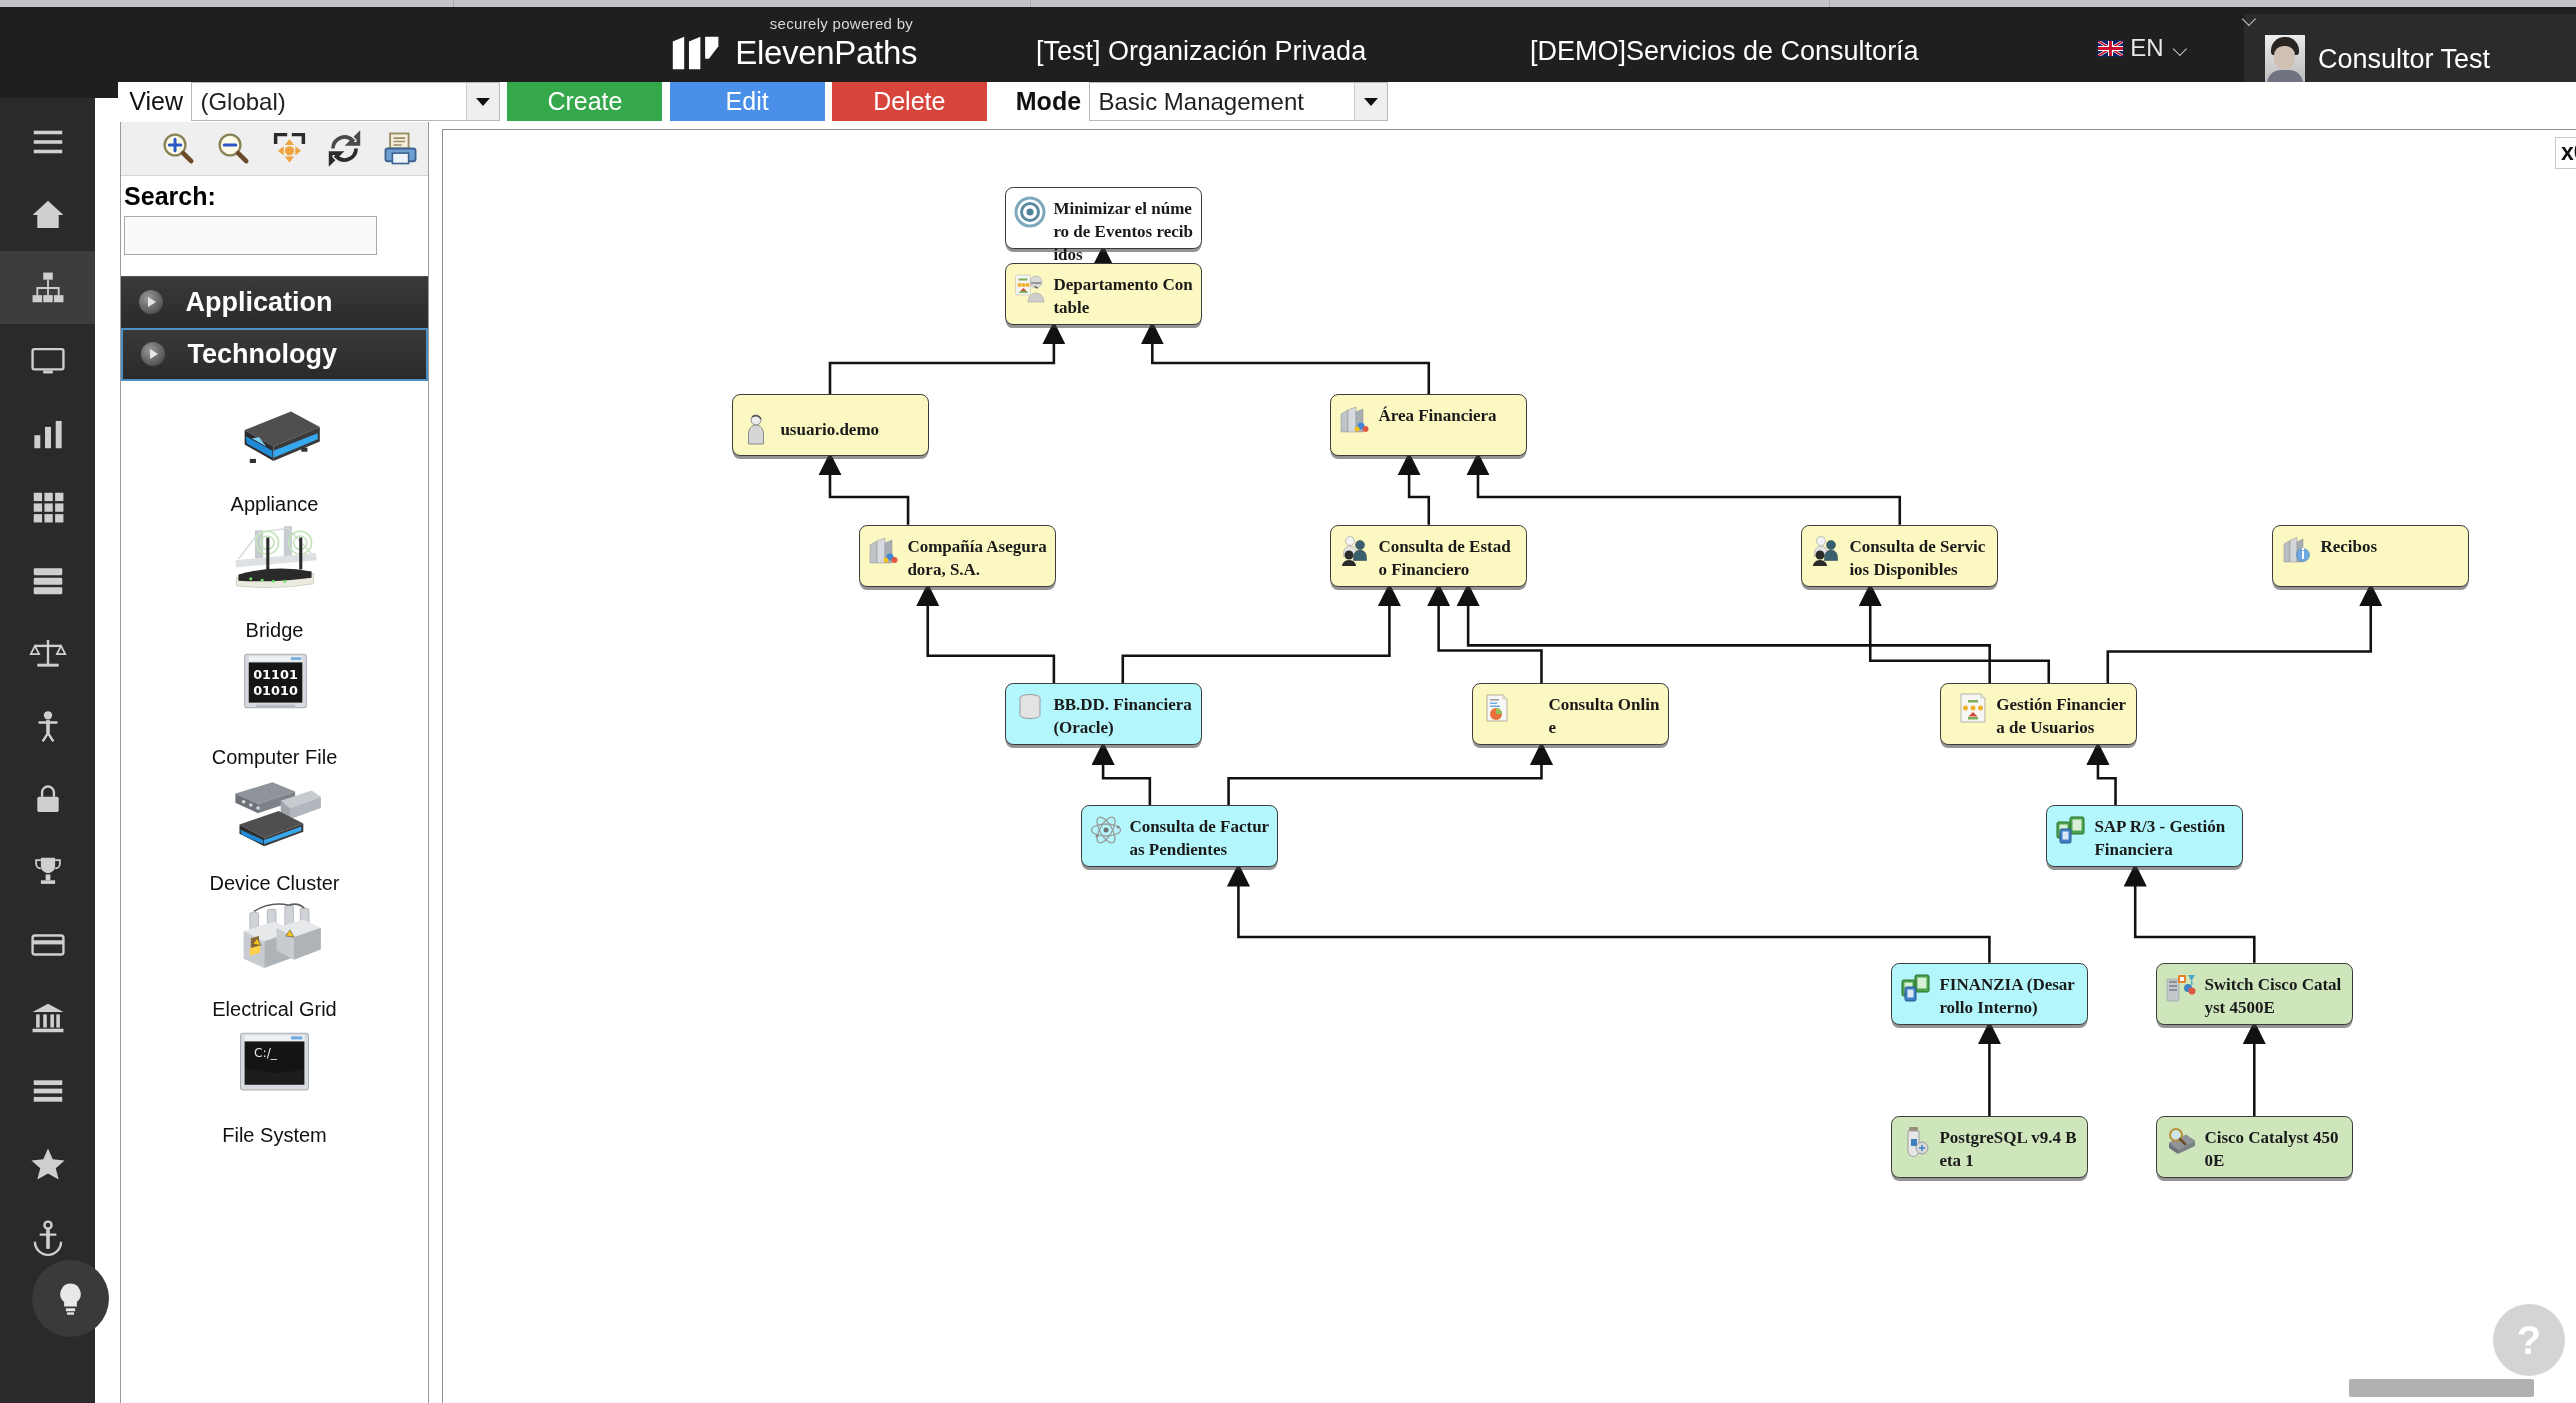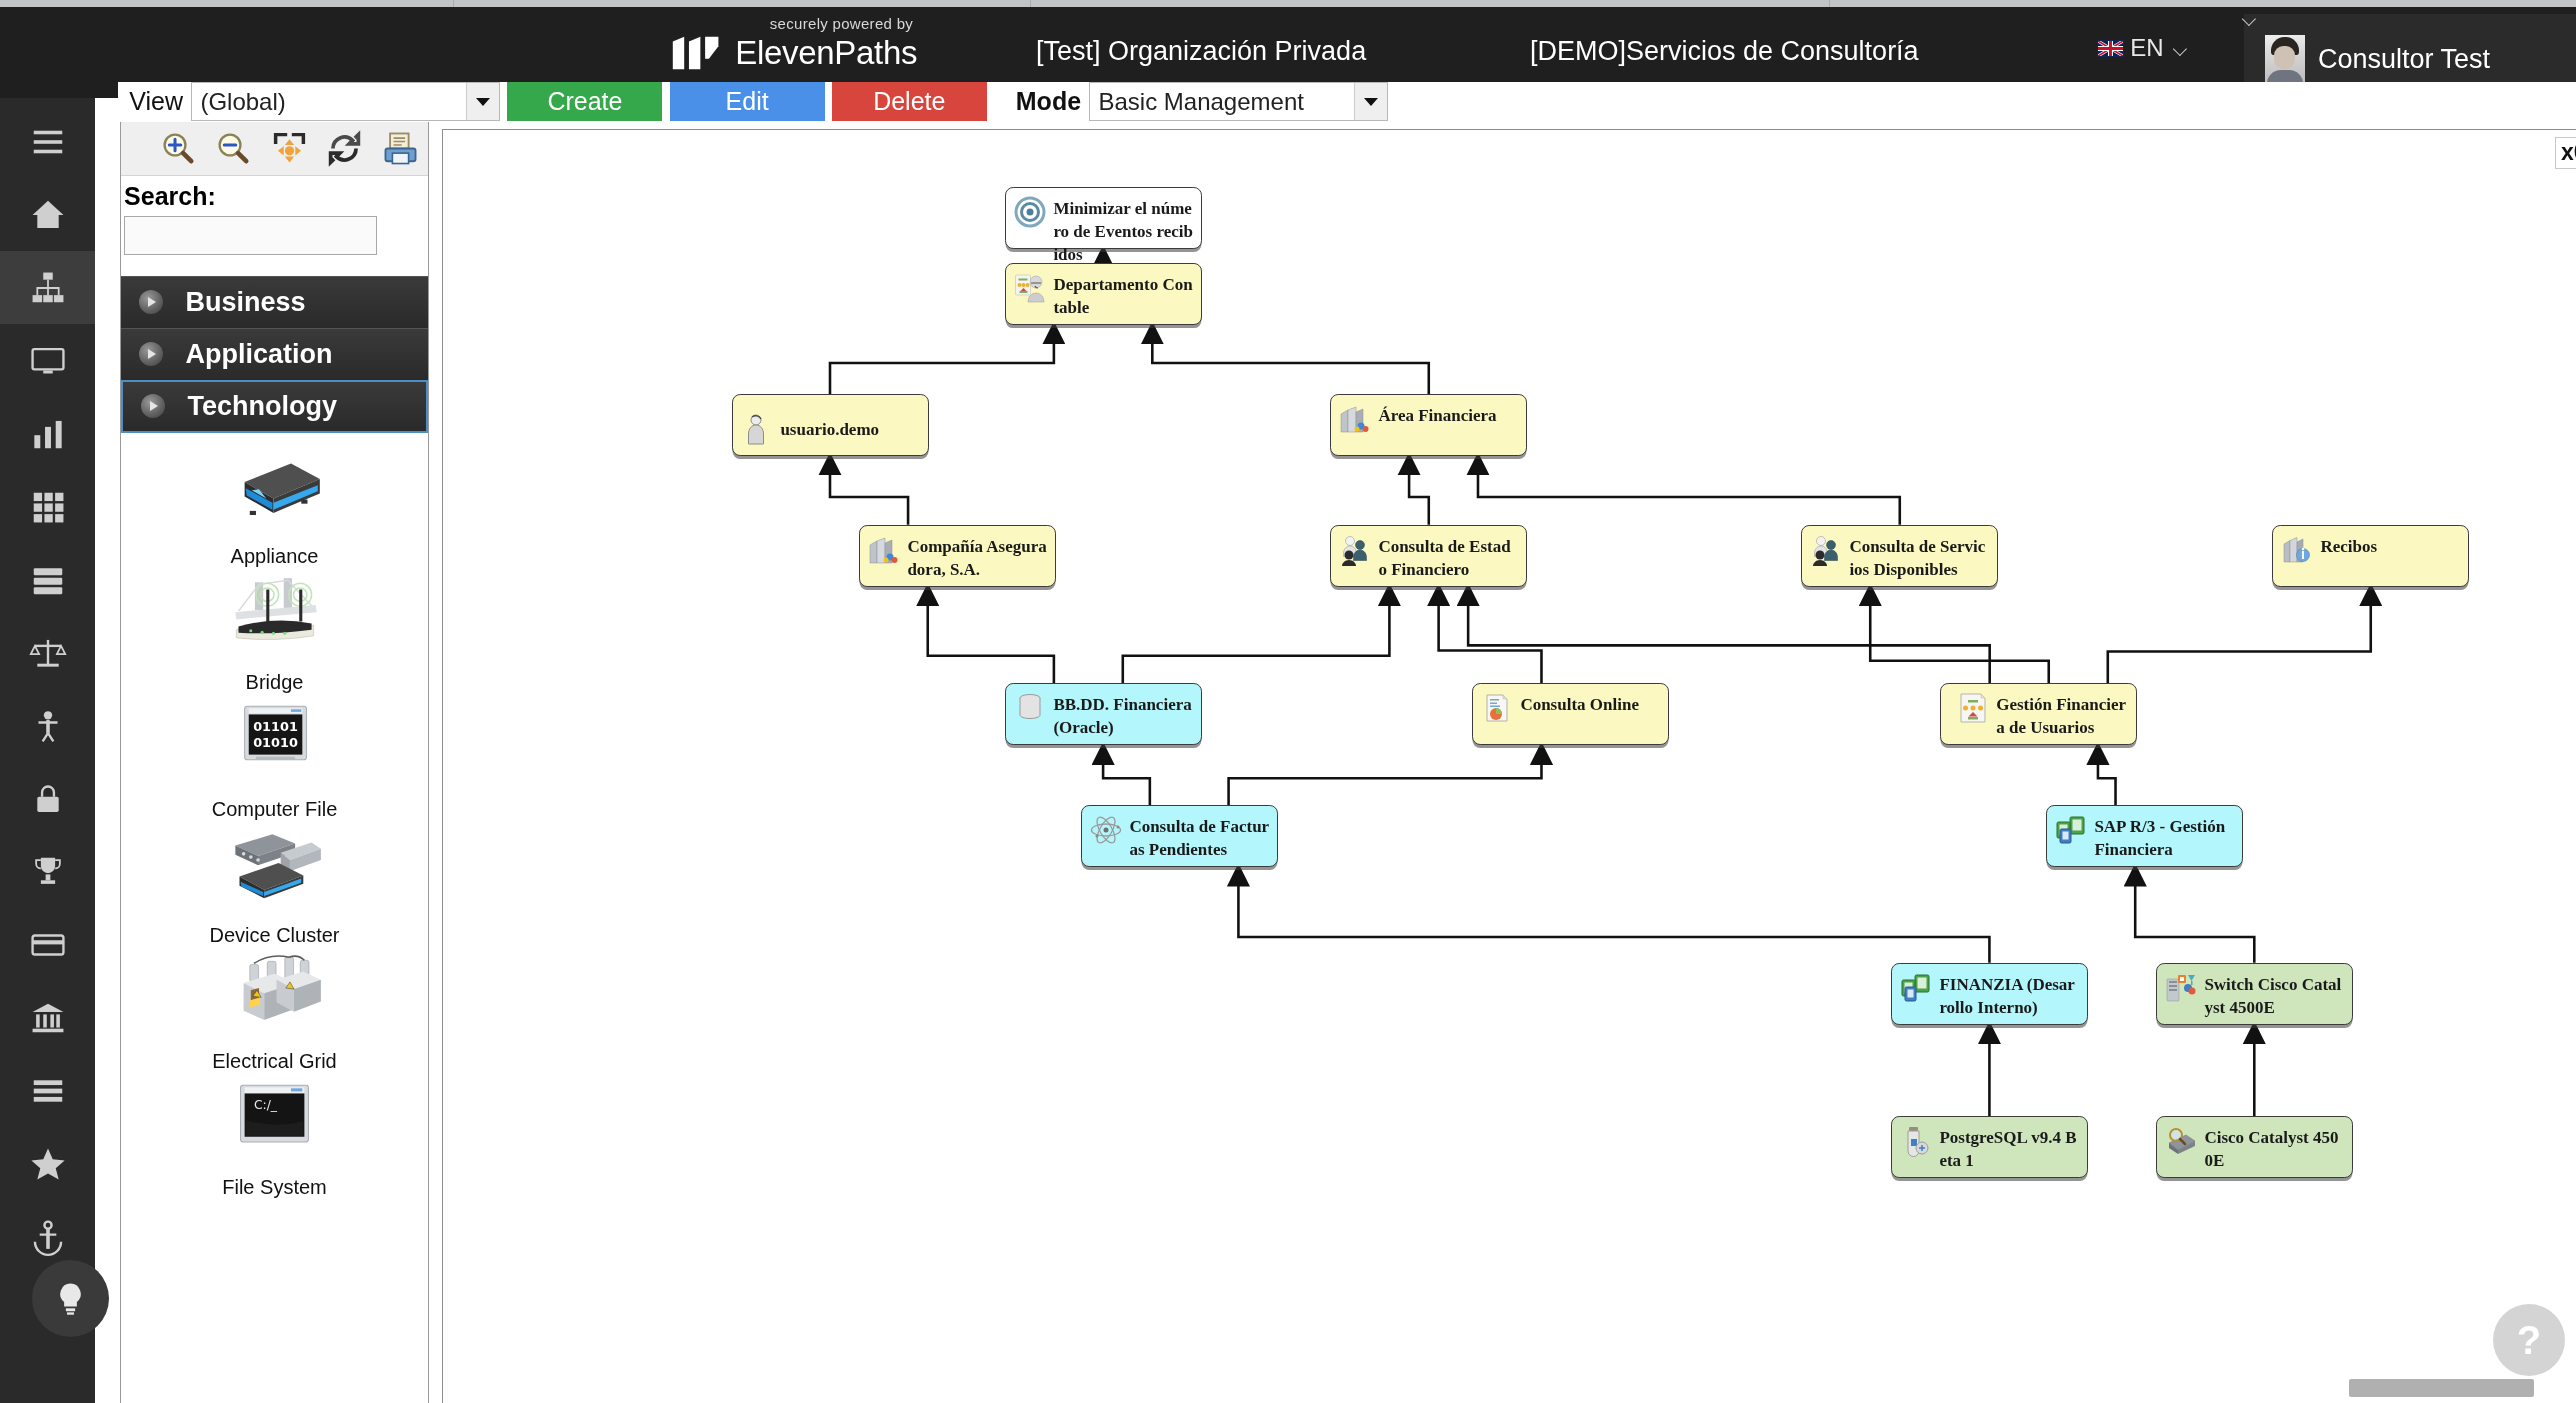--- a/index.html
+++ b/index.html
@@ -454,24 +454,20 @@
           <rect x="9" y="20" width="14" height="9" fill="#eef4fa" stroke="#3d648f" stroke-width="1.4"></rect>
         </svg>
     </div>
   </div>
 
   <div class="search-label">Search:</div>
   <input class="search-input" type="text" value="" placeholder="" style="">
   <div class="palette-spacer"></div>
 
   <div id="accordion">
-      <div class="accordion-item">
-        <span class="acc-bullet"></span>
-        <span class="acc-label">Business</span>
-      </div>
       <div class="accordion-item">
         <span class="acc-bullet"></span>
         <span class="acc-label">Application</span>
       </div>
       <div class="accordion-item selected">
         <span class="acc-bullet"></span>
         <span class="acc-label">Technology</span>
       </div>
     </div>
   <div class="palette-items" id="palette-items">
@@ -699,21 +695,21 @@
         <div class="node-icon"><svg viewBox="0 0 64 64">
             <g fill="#e3e3e3" stroke="#9a9a9a" stroke-width="2">
               <ellipse cx="32" cy="12" rx="20" ry="7"></ellipse>
               <path d="M12 12v10c0 4 9 7 20 7s20-3 20-7V12"></path>
               <path d="M12 24v10c0 4 9 7 20 7s20-3 20-7V24"></path>
               <path d="M12 36v10c0 4 9 7 20 7s20-3 20-7V36"></path>
             </g>
           </svg></div>
         <div class="node-label">BB.DD. Financiera (Oracle)</div>
       </div>
-      <div class="node n-yellow" style="left: 1029px; top: 553px; width: 197px; height: 62px;">
+      <div class="node n-yellow" style="left: 1029px; top: 553px; width: 197px; height: 62px; gap: 28px;">
         <div class="node-icon"><svg viewBox="0 0 64 64">
             <path d="M12 6h32l8 8v44H12z" fill="#f7f7f5" stroke="#b4b1a4" stroke-width="2"></path>
             <path d="M44 6v8h8" fill="#e2e0d6" stroke="#b4b1a4"></path>
             <rect x="18" y="14" width="18" height="3" fill="#9a9a9a"></rect>
             <rect x="18" y="21" width="14" height="3" fill="#6ea8de"></rect>
             <rect x="18" y="27" width="20" height="3" fill="#6ea8de"></rect>
             <circle cx="30" cy="44" r="12" fill="#e8703a"></circle>
             <path d="M30 32a12 12 0 0 1 12 12H30z" fill="#8fbf5e"></path>
           </svg></div>
         <div class="node-label">Consulta Online</div>

